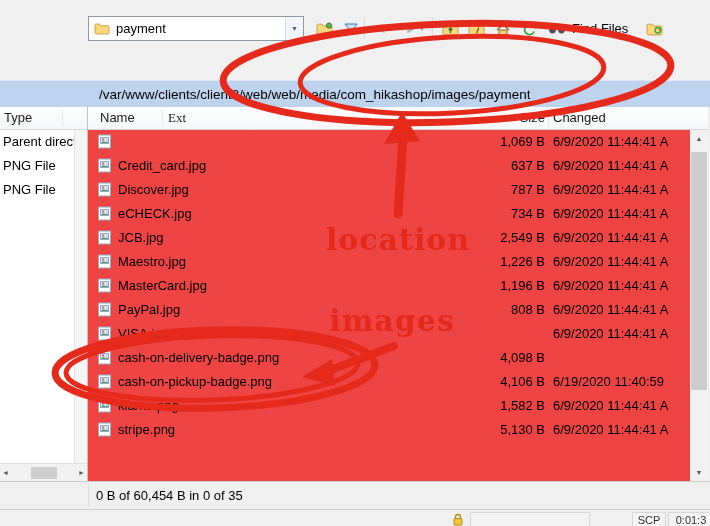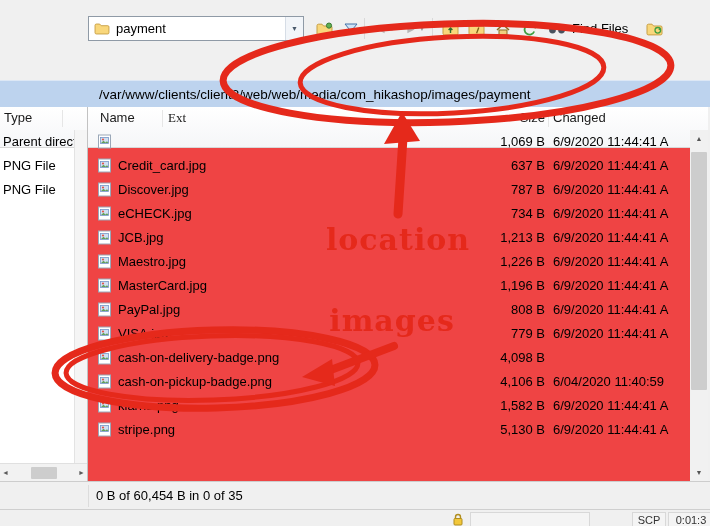--- a/index.html
+++ b/index.html
@@ -23,21 +23,21 @@
   #tb2 { position:absolute; left:0; top:50px; width:710px; height:30px; background:#f0f0f0; }
   .cbtn { position:absolute; top:53px; height:24px; display:flex; align-items:center; gap:5px; color:#9e9e9e; padding:0 4px; }
   .sqbtn { position:absolute; top:55px; width:19px; height:19px; border:1px solid #7da7d9; background:#fdfdfd; color:#44617e; display:flex; align-items:center; justify-content:center; font-size:12px; border-radius:2px; }
 
   
   #addr { position:absolute; left:0; top:80px; width:710px; height:27px; background:var(--addr); border-top:1px solid #dce7f5; display:flex; align-items:center; padding-left:99px; font-size:13.5px; }
 
   
   #lp { position:absolute; left:0; top:107px; width:88px; height:374px; background:#fff; border-right:1px solid #c2c2c2; }
   #fp { position:absolute; left:88px; top:107px; width:620px; height:374px; background:#ef4444; }
-  .hdr-row { position:absolute; left:0; top:0; right:0; height:41px; background:linear-gradient(#ffffff,#f5f6f8); border-bottom:1px solid #d8d8d8;padding-left:24px; }
+  .hdr-row { position:absolute; left:0; top:0; right:0; height:23px; background:linear-gradient(#ffffff,#f5f6f8); border-bottom:1px solid #d8d8d8;padding-left:24px; }
   .hdr { position:absolute; top:0; line-height:22px; color:#1a1a1a; white-space:nowrap; }
   .hdr-sep { position:absolute; top:3px; width:1px; height:17px; background:#e6e6e6; }
   #lp .hdr { left:4px; }
   #lp-rows { position:absolute; left:0; top:23px; width:88px; }
   .lprow { height:24px; line-height:24px; padding-left:3px; width:74px; overflow:hidden; white-space:nowrap; }
   .lp-vsb { position:absolute; left:74px; top:23px; width:13px; bottom:18px; background:#f5f5f5; border-left:1px solid #e3e3e3; }
   .hsb { position:absolute; left:0; bottom:0; height:18px; background:#f2f2f2; border-top:1px solid #e0e0e0; display:flex; align-items:center; justify-content:space-between; padding:0 2px; }
   #lp .hsb { width:87px; }
   .sb-glyph { font-size:7px; color:#5a5a5a; }
   .hsb .thumb { height:12px; width:26px; background:#cdcdcd; border-radius:1px; }
@@ -292,21 +292,21 @@
     <span class="fchanged">6/9/2020 11:44:41 A</span>
   </div>
         <div class="frow">
     <svg class="ficon" width="13" height="15" viewBox="0 0 13 14">
       <rect x="0.5" y="0.5" width="12" height="13" fill="#ffffff" stroke="#9aa7b8"></rect>
       <rect x="2.5" y="3" width="8" height="6" fill="#cfe0f2" stroke="#7796c8" stroke-width="0.8"></rect>
       <circle cx="5" cy="5" r="1.1" fill="#e2574c"></circle>
       <path d="M3 8.6 L5.5 6.2 L7.5 8 L9 6.8 L10.5 8.6 Z" fill="#64a05c"></path>
     </svg>
     <span class="fname">JCB.jpg</span>
-    <span class="fsize">1,213 B</span>
+    <span class="fsize">2,549 B</span>
     <span class="fchanged">6/9/2020 11:44:41 A</span>
   </div>
         <div class="frow">
     <svg class="ficon" width="13" height="15" viewBox="0 0 13 14">
       <rect x="0.5" y="0.5" width="12" height="13" fill="#ffffff" stroke="#9aa7b8"></rect>
       <rect x="2.5" y="3" width="8" height="6" fill="#cfe0f2" stroke="#7796c8" stroke-width="0.8"></rect>
       <circle cx="5" cy="5" r="1.1" fill="#e2574c"></circle>
       <path d="M3 8.6 L5.5 6.2 L7.5 8 L9 6.8 L10.5 8.6 Z" fill="#64a05c"></path>
     </svg>
     <span class="fname">Maestro.jpg</span>
@@ -336,21 +336,20 @@
     <span class="fchanged">6/9/2020 11:44:41 A</span>
   </div>
         <div class="frow">
     <svg class="ficon" width="13" height="15" viewBox="0 0 13 14">
       <rect x="0.5" y="0.5" width="12" height="13" fill="#ffffff" stroke="#9aa7b8"></rect>
       <rect x="2.5" y="3" width="8" height="6" fill="#cfe0f2" stroke="#7796c8" stroke-width="0.8"></rect>
       <circle cx="5" cy="5" r="1.1" fill="#e2574c"></circle>
       <path d="M3 8.6 L5.5 6.2 L7.5 8 L9 6.8 L10.5 8.6 Z" fill="#64a05c"></path>
     </svg>
     <span class="fname">VISA.jpg</span>
-    <span class="fsize">779 B</span>
     <span class="fchanged">6/9/2020 11:44:41 A</span>
   </div>
         <div class="frow">
     <svg class="ficon" width="13" height="15" viewBox="0 0 13 14">
       <rect x="0.5" y="0.5" width="12" height="13" fill="#ffffff" stroke="#9aa7b8"></rect>
       <rect x="2.5" y="3" width="8" height="6" fill="#cfe0f2" stroke="#7796c8" stroke-width="0.8"></rect>
       <circle cx="5" cy="5" r="1.1" fill="#e2574c"></circle>
       <path d="M3 8.6 L5.5 6.2 L7.5 8 L9 6.8 L10.5 8.6 Z" fill="#64a05c"></path>
     </svg>
     <span class="fname">cash-on-delivery-badge.png</span>
@@ -358,21 +357,21 @@
   </div>
         <div class="frow">
     <svg class="ficon" width="13" height="15" viewBox="0 0 13 14">
       <rect x="0.5" y="0.5" width="12" height="13" fill="#ffffff" stroke="#9aa7b8"></rect>
       <rect x="2.5" y="3" width="8" height="6" fill="#cfe0f2" stroke="#7796c8" stroke-width="0.8"></rect>
       <circle cx="5" cy="5" r="1.1" fill="#e2574c"></circle>
       <path d="M3 8.6 L5.5 6.2 L7.5 8 L9 6.8 L10.5 8.6 Z" fill="#64a05c"></path>
     </svg>
     <span class="fname">cash-on-pickup-badge.png</span>
     <span class="fsize">4,106 B</span>
-    <span class="fchanged">6/04/2020 11:40:59</span>
+    <span class="fchanged">6/19/2020 11:40:59</span>
   </div>
         <div class="frow">
     <svg class="ficon" width="13" height="15" viewBox="0 0 13 14">
       <rect x="0.5" y="0.5" width="12" height="13" fill="#ffffff" stroke="#9aa7b8"></rect>
       <rect x="2.5" y="3" width="8" height="6" fill="#cfe0f2" stroke="#7796c8" stroke-width="0.8"></rect>
       <circle cx="5" cy="5" r="1.1" fill="#e2574c"></circle>
       <path d="M3 8.6 L5.5 6.2 L7.5 8 L9 6.8 L10.5 8.6 Z" fill="#64a05c"></path>
     </svg>
     <span class="fname">klarna.png</span>
     <span class="fsize">1,582 B</span>

